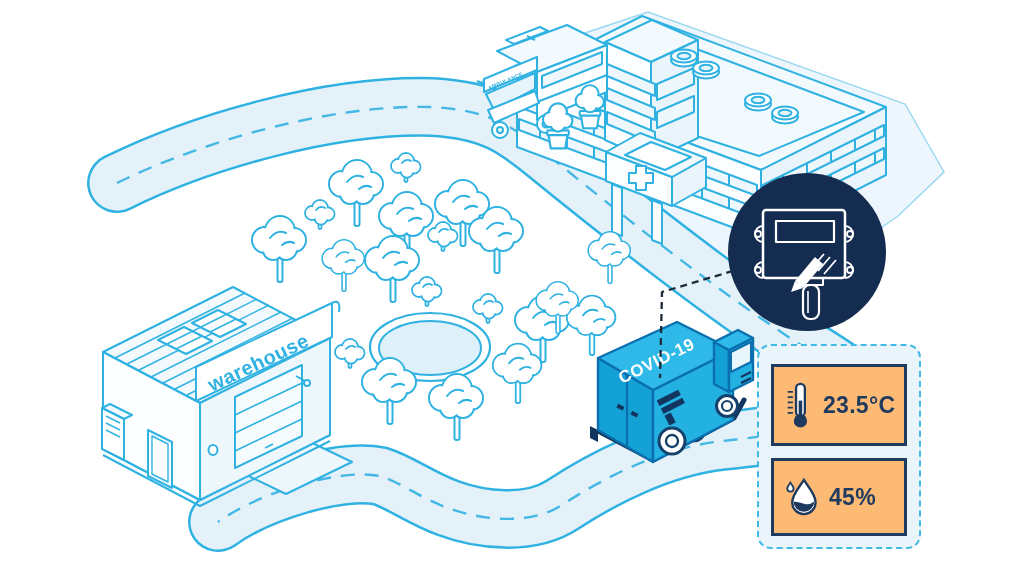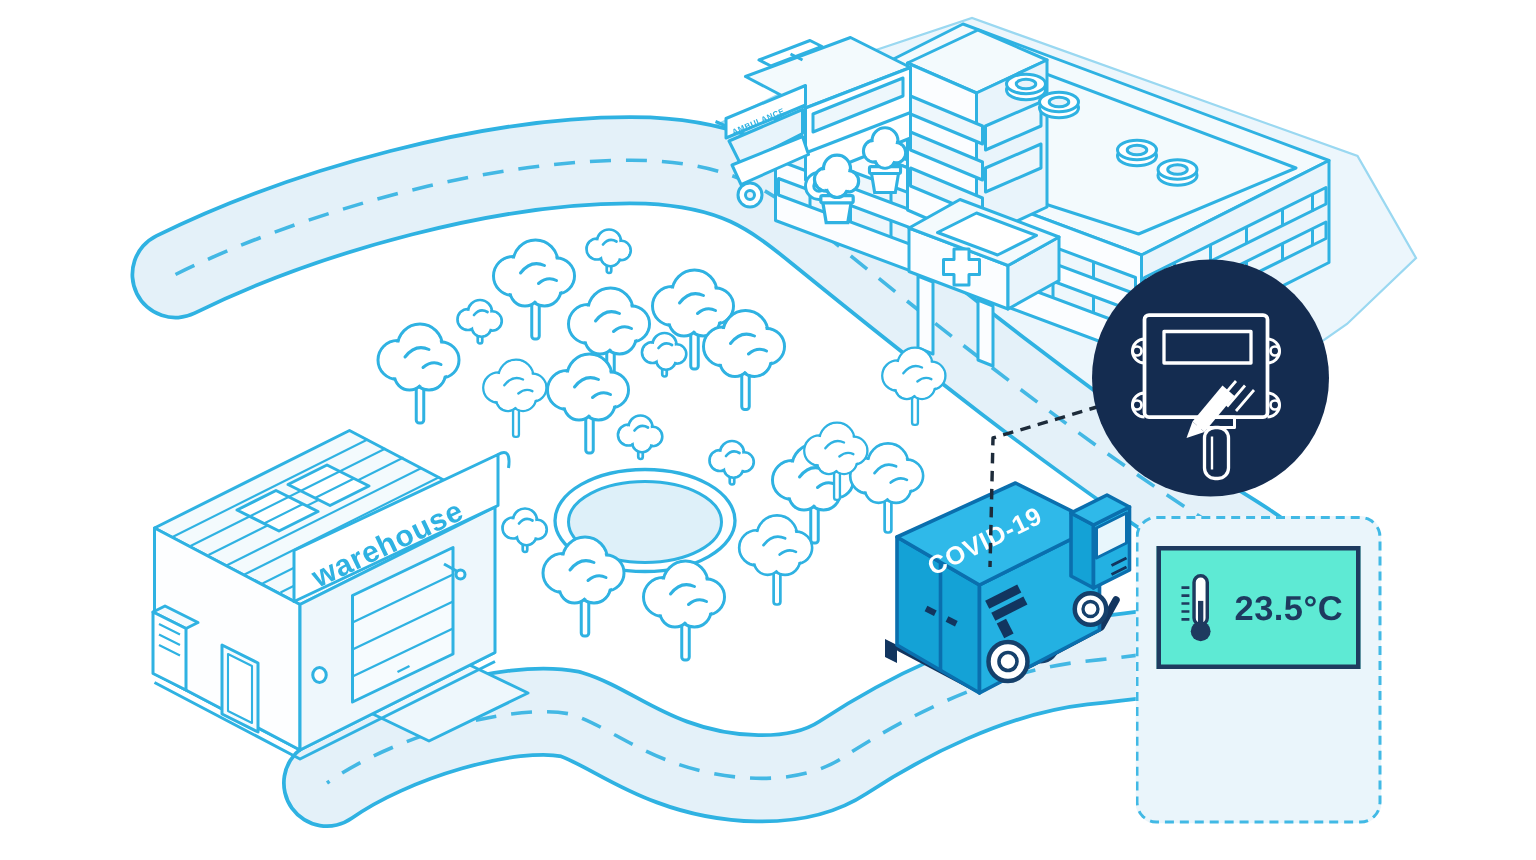--- a/index.html
+++ b/index.html
@@ -3,21 +3,21 @@
 <meta charset="utf-8">
 <style>
   html,body{margin:0;padding:0;background:#fff;}
   #stage{position:relative;width:1024px;height:573px;overflow:hidden;background:#ffffff;
          font-family:"Liberation Sans", sans-serif;}
   #scene{position:absolute;left:0;top:0;}
   svg text{font-family:"Liberation Sans", sans-serif;}
 
   .panel{position:absolute;left:757px;top:344px;width:164px;height:205px;
          border:2px dashed #41b9e5;border-radius:14px;background:#eaf5fb;box-sizing:border-box;}
-  .rbox{position:absolute;left:12px;width:136px;background:#5eead4;border:3px solid #1e3a5f;
+  .rbox{position:absolute;left:12px;width:136px;background:#fdba74;border:3px solid #1e3a5f;
         display:flex;align-items:center;gap:8px;padding-left:11px;box-sizing:border-box;}
   .rbox.temp{top:18px;height:82px;}
   .rbox.hum{top:112px;height:78px;}
   .rvalue{font-weight:bold;font-size:23px;color:#1e3a5f;letter-spacing:.3px;white-space:nowrap;}
 </style>
 </head>
 <body>
 
 <div id="stage">
 <svg id="scene" width="1024" height="573" viewBox="0 0 1024 573">
@@ -281,14 +281,22 @@
 <div class="panel">
   <div class="rbox temp">
     <svg width="30" height="56" viewBox="0 0 34 56">
       <path d="M9,13 h-6 M9,19 h-6 M9,25 h-6 M9,31 h-6 M9,37 h-6" stroke="#1e3a5f" stroke-width="2" fill="none"></path>
       <rect x="12.5" y="4" width="10" height="37" rx="5" fill="#fff" stroke="#1e3a5f" stroke-width="2.6"></rect>
       <rect x="15.5" y="23" width="4" height="19" fill="#1e3a5f"></rect>
       <circle cx="17.5" cy="46" r="7.5" fill="#1e3a5f"></circle>
     </svg>
     <span class="rvalue">23.5°C</span>
   </div>
+  <div class="rbox hum">
+    <svg width="36" height="48" viewBox="0 0 40 48">
+      <path d="M6,8 c1.5,2.5 3.5,4.5 3.5,6.5 a3.5,3.5 0 0 1 -7,0 c0,-2 2,-4 3.5,-6.5 z" fill="#fff" stroke="#1e3a5f" stroke-width="2"></path>
+      <path d="M21,5 C26,13 34,21 34,30 a13,13 0 0 1 -26,0 C8,21 16,13 21,5 z" fill="#fff" stroke="#1e3a5f" stroke-width="2.6"></path>
+      <path d="M9.5,29 a11.5,11.5 0 0 0 23,0 q-5.5,4.5 -11.5,2.5 q-6,-2 -11.5,-2.5 z" fill="#1e3a5f"></path>
+    </svg>
+    <span class="rvalue">45%</span>
+  </div>
 </div>
 </div>
 
 </body></html>

